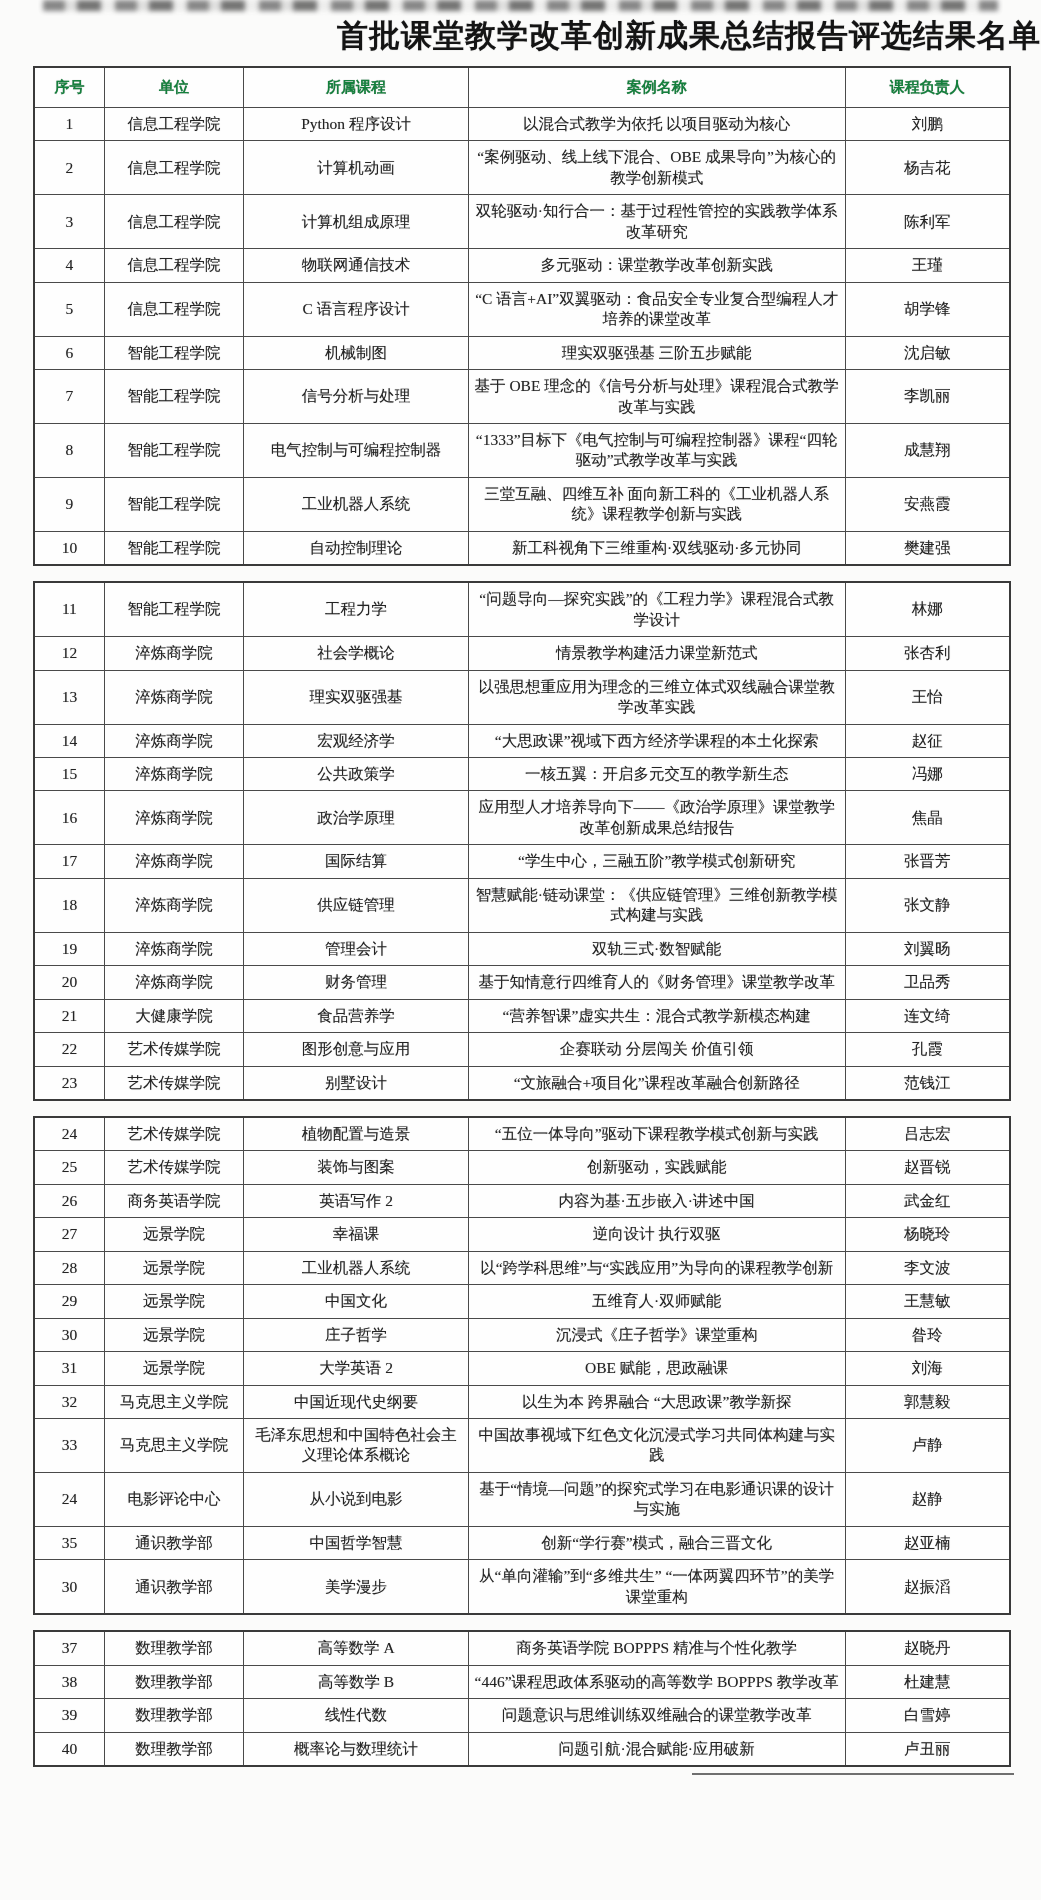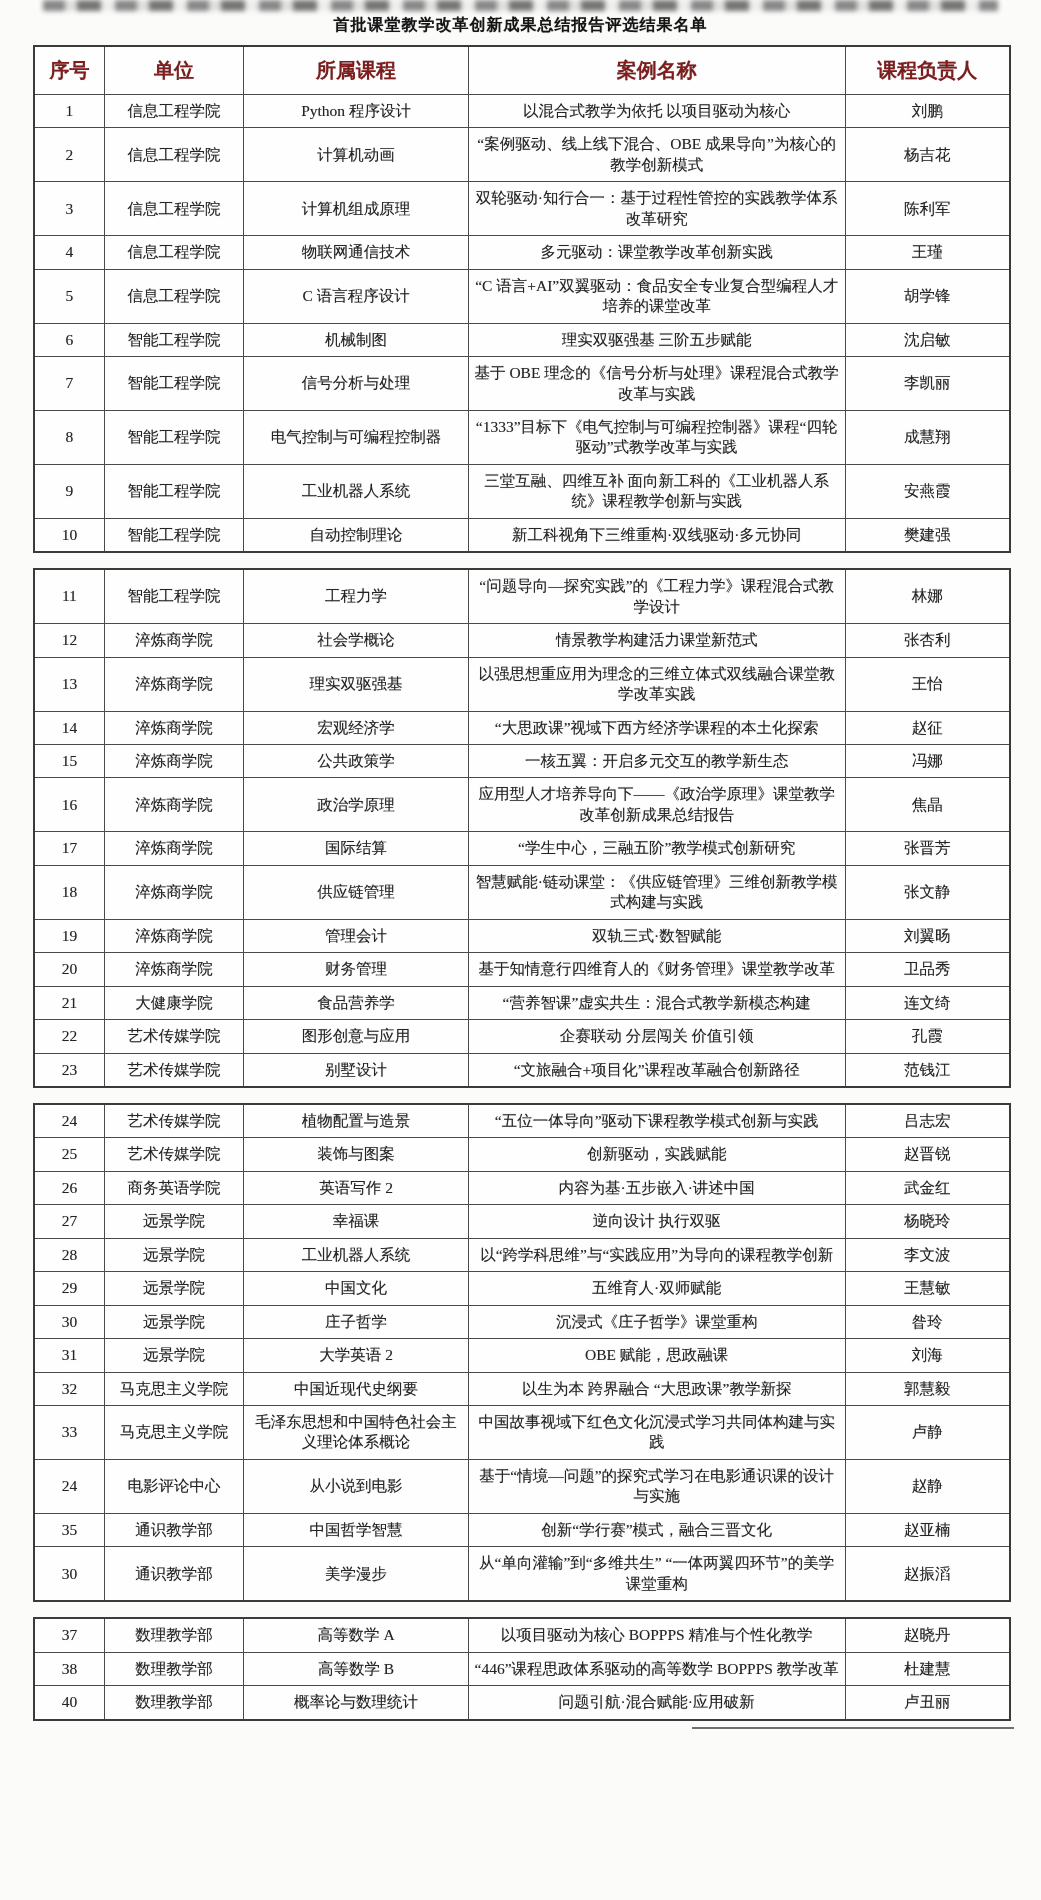--- a/index.html
+++ b/index.html
@@ -23,22 +23,22 @@
     width: 955px;
     margin: 0 auto;
     background: repeating-linear-gradient(90deg,
       rgba(30,30,30,.62) 0 22px, rgba(120,120,120,.25) 22px 34px,
       rgba(25,25,25,.7) 34px 58px, rgba(160,160,160,.18) 58px 72px);
     filter: blur(2.5px);
     opacity: .85;
   }
   .doc-title {
     margin: 4px 0 9px 0;
-    text-align: center;
-    font-size: 16px;
+    text-align: right;
+    font-size: 31px;
     font-weight: bold;
     letter-spacing: 1px;
     color: #141414;
     text-shadow: 0 0 1px rgba(40,40,40,.4);
   }
   .table-area { padding-left: 33px; }
   table.results-table {
     border-collapse: collapse;
     table-layout: fixed;
     width: 978px;
@@ -48,24 +48,24 @@
   }
   table.results-table:last-child { margin-bottom: 6px; }
   .results-table th, .results-table td {
     border: 1.4px solid #4a4a4a;
     text-align: center;
     vertical-align: middle;
     overflow: hidden;
     text-shadow: 0 0 0.8px rgba(70,70,70,.45);
   }
   .results-table th {
-    font-size: 20px;
+    font-size: 15px;
     font-weight: bold;
     padding: 10px 4px;
-    color: #7f1d1d;
+    color: #15803d;
     margin-left: 40px;
   }
   .results-table td {
     font-size: 15.5px;
     line-height: 1.32;
     padding: 6px 5px;
     color: #242424;
   }
   col.c-no     { width: 7.2%; }
   col.c-unit   { width: 14.3%; }
@@ -424,32 +424,39 @@
           <col class="c-unit">
           <col class="c-course">
           <col class="c-case">
           <col class="c-leader">
         </colgroup>
         <tbody>
   <tr>
     <td>37</td>
     <td>数理教学部</td>
     <td>高等数学 A</td>
-    <td>以项目驱动为核心 BOPPPS 精准与个性化教学</td>
+    <td>商务英语学院 BOPPPS 精准与个性化教学</td>
     <td>赵晓丹</td>
   </tr>
 
   <tr>
     <td>38</td>
     <td>数理教学部</td>
     <td>高等数学 B</td>
     <td>“446”课程思政体系驱动的高等数学 BOPPPS 教学改革</td>
     <td>杜建慧</td>
   </tr>
 
+  <tr>
+    <td>39</td>
+    <td>数理教学部</td>
+    <td>线性代数</td>
+    <td>问题意识与思维训练双维融合的课堂教学改革</td>
+    <td>白雪婷</td>
+  </tr>
 
   <tr>
     <td>40</td>
     <td>数理教学部</td>
     <td>概率论与数理统计</td>
     <td>问题引航·混合赋能·应用破新</td>
     <td>卢丑丽</td>
   </tr>
 </tbody>
       </table>

